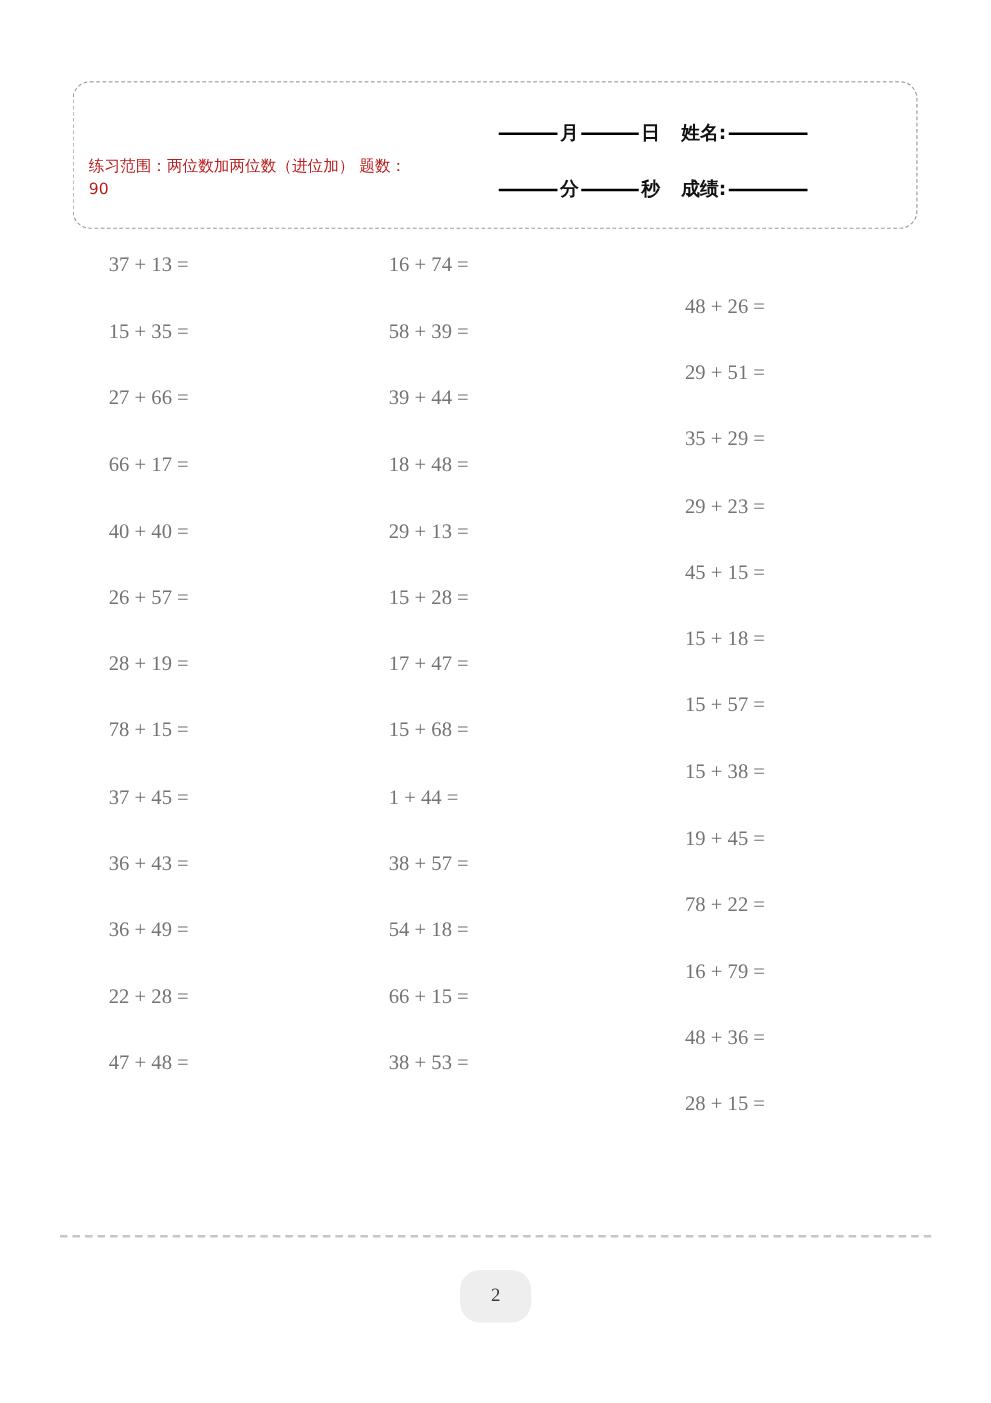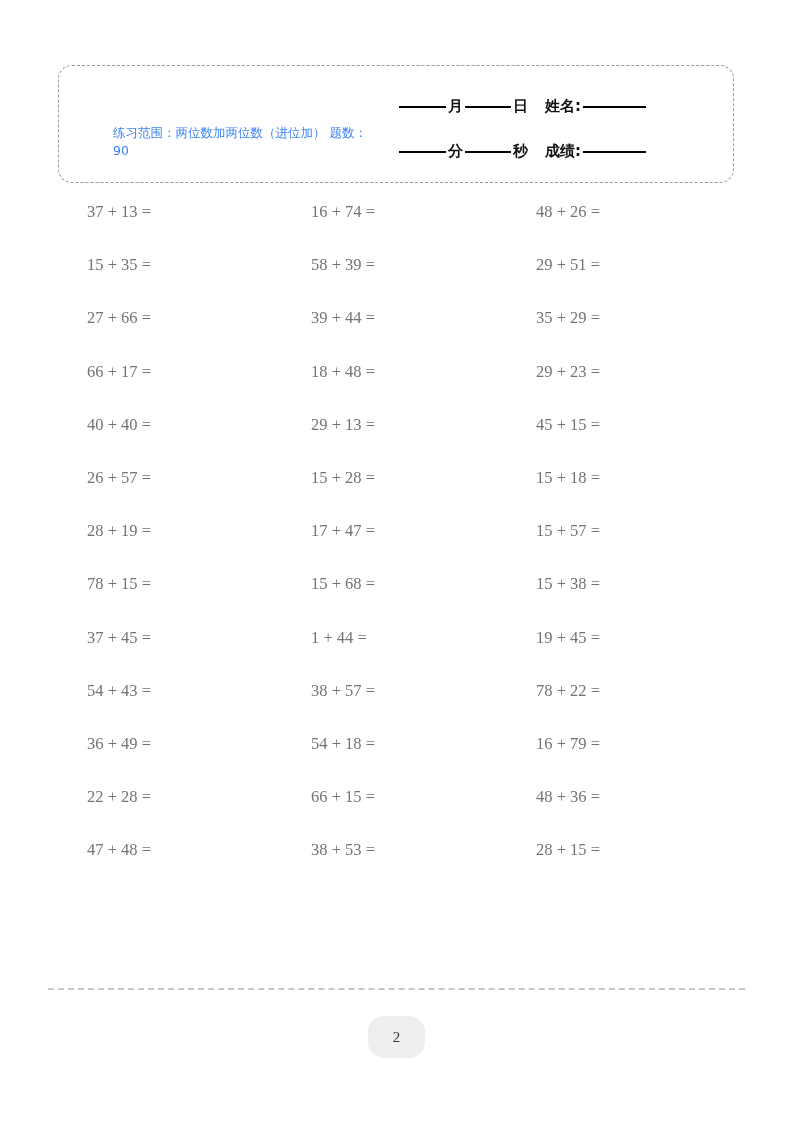--- a/index.html
+++ b/index.html
@@ -36,23 +36,22 @@
   }
 
   .practice-info {
     position: absolute;
     left: 12px;
     top: 58px;
     width: 262px;
     font-family: "DejaVu Sans", "Liberation Sans", sans-serif;
     font-size: 12.5px;
     line-height: 18px;
-    color: #3b82f6;
+    color: #b91c1c;
     letter-spacing: 0px;
-    margin-left: 42px;
   }
 
   .meta-block {
     position: absolute;
     left: 340px;
     top: 18px;
     width: 320px;
   }
   .meta-row {
     display: flex;
@@ -93,21 +92,21 @@
   .cell {
     position: absolute;
     font-family: "Liberation Serif", "DejaVu Serif", serif;
     font-size: 16.5px;
     color: #737373;
     white-space: nowrap;
     top: 12px;
   }
   .c0 { left: 87px; }
   .c1 { left: 311px; }
-  .c2 { left: 536px; }
+  .c2 { left: 548px; margin-top: 33px; }
 
   
   .footer-rule {
     position: absolute;
     left: 48px;
     top: 988px;
     width: 697px;
     height: 0;
     border-top: 2px dashed #c6c6c6;
   }
@@ -201,21 +200,21 @@
         <div class="cell c0">78 + 15 =</div>
         <div class="cell c1">15 + 68 =</div>
         <div class="cell c2">15 + 38 =</div>
       </div>
       <div class="prow">
         <div class="cell c0">37 + 45 =</div>
         <div class="cell c1">1 + 44 =</div>
         <div class="cell c2">19 + 45 =</div>
       </div>
       <div class="prow">
-        <div class="cell c0">54 + 43 =</div>
+        <div class="cell c0">36 + 43 =</div>
         <div class="cell c1">38 + 57 =</div>
         <div class="cell c2">78 + 22 =</div>
       </div>
       <div class="prow">
         <div class="cell c0">36 + 49 =</div>
         <div class="cell c1">54 + 18 =</div>
         <div class="cell c2">16 + 79 =</div>
       </div>
       <div class="prow">
         <div class="cell c0">22 + 28 =</div>

